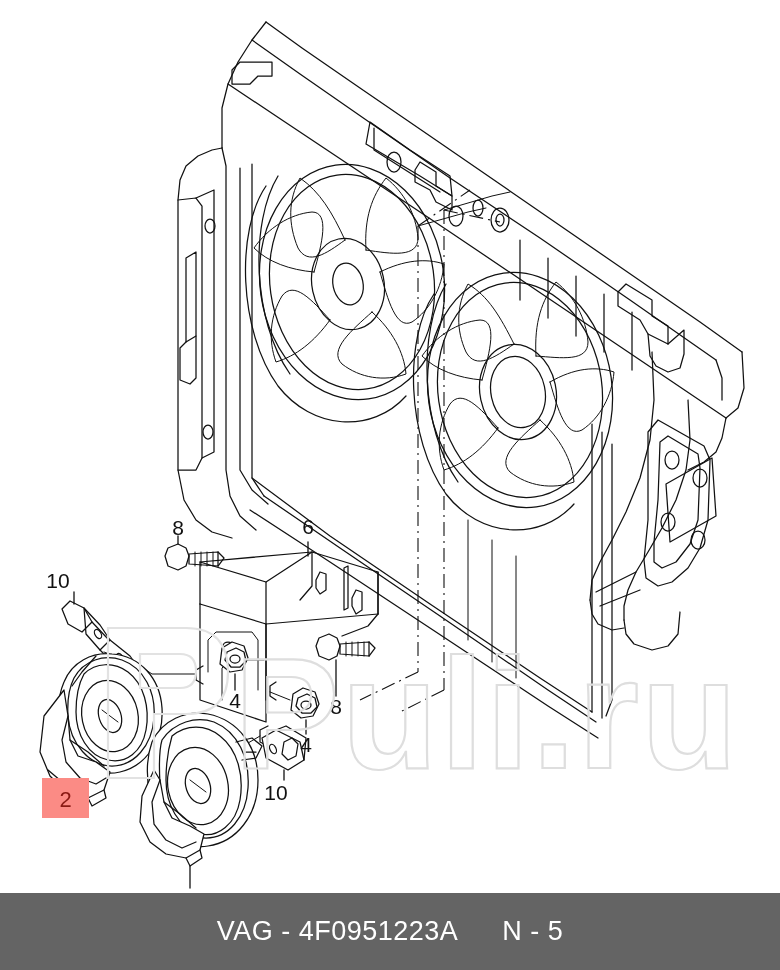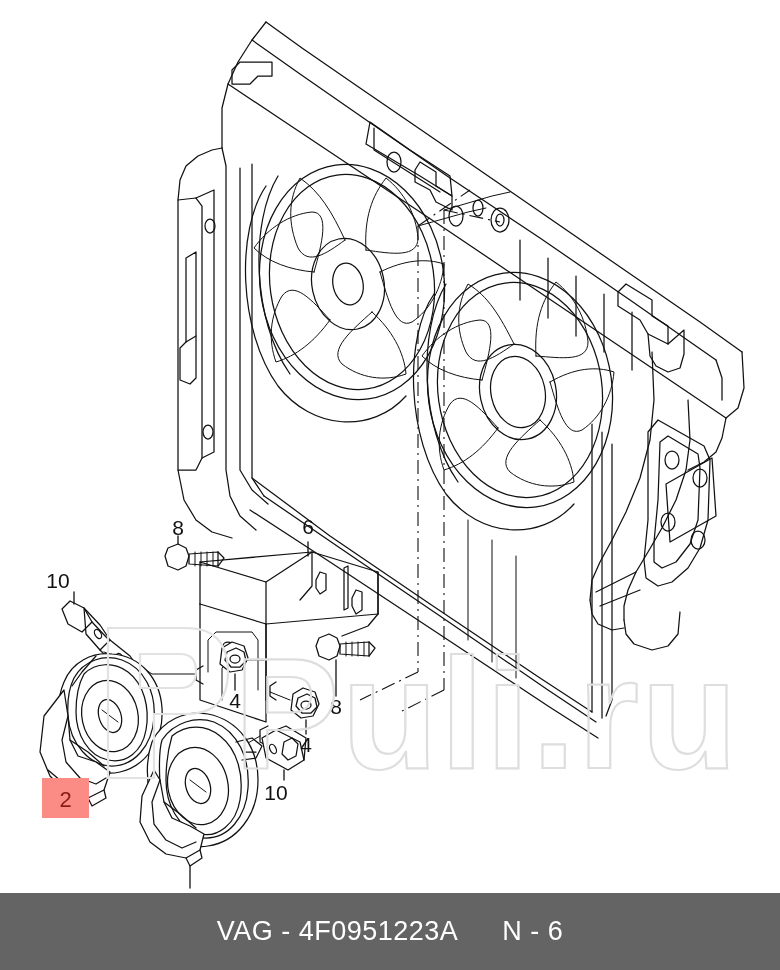--- a/index.html
+++ b/index.html
@@ -397,16 +397,16 @@
     <path class="wm-shape" d="M44 36 L84 36 Q100 36 100 53 Q100 70 84 70 L44 70 Z"></path>
     <text class="wm-text" x="138" y="150">Puli.ru</text>
   </svg>
 
   <div id="highlight-box">
     <span class="hl-label">2</span>
   </div>
 
   <div id="footer">
     <span class="f-text">VAG - 4F0951223A</span>
-    <span class="f-text">N - 6</span>
+    <span class="f-text">N - 5</span>
   </div>
 
 </div>
 
 </body></html>

